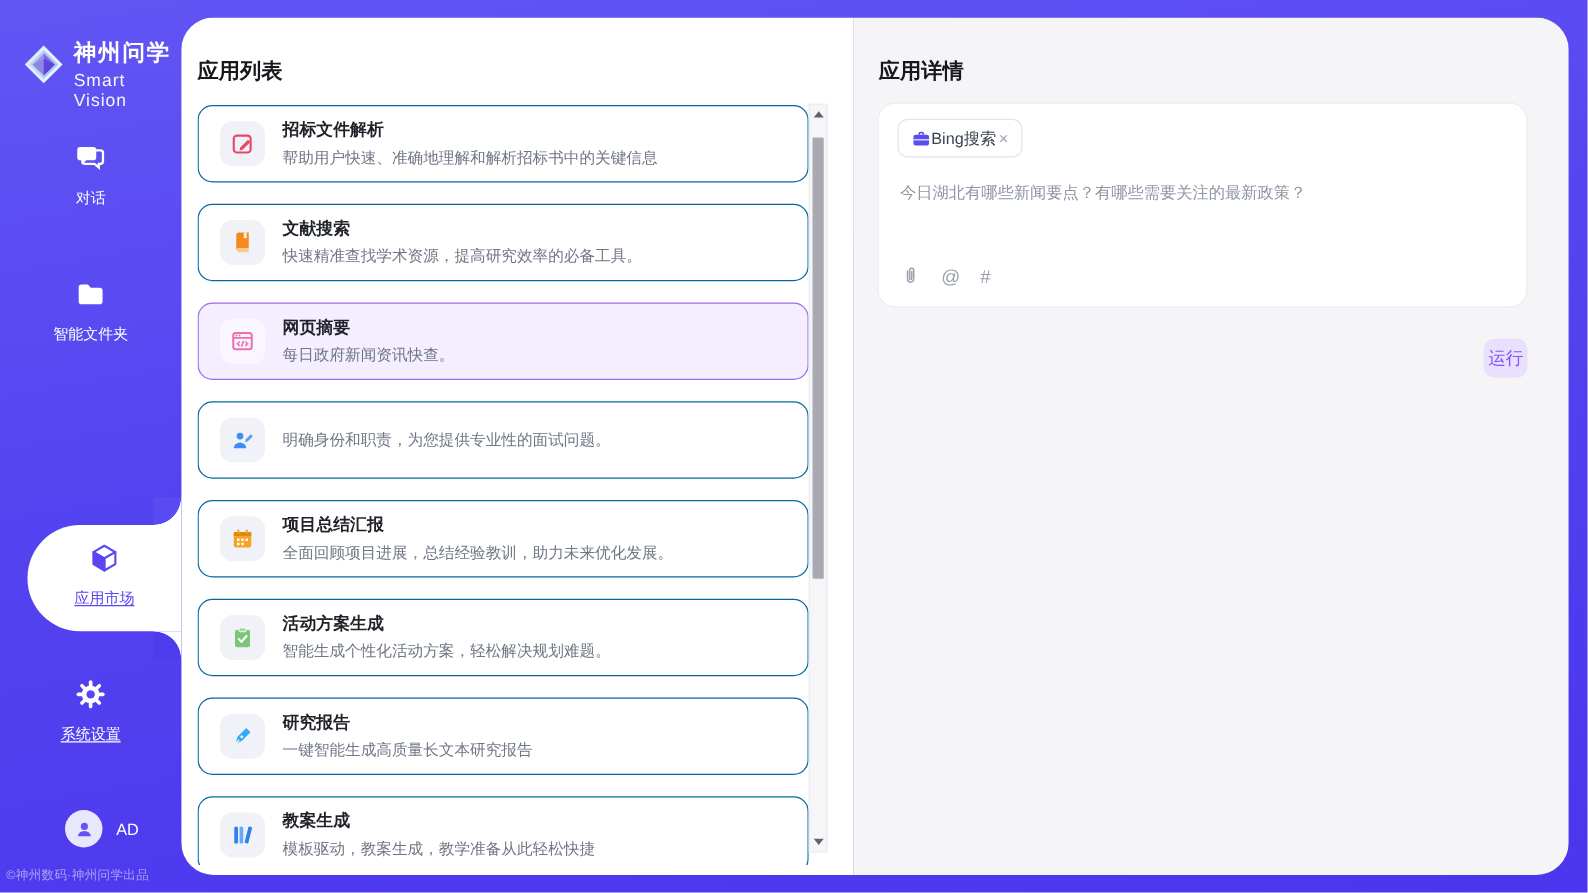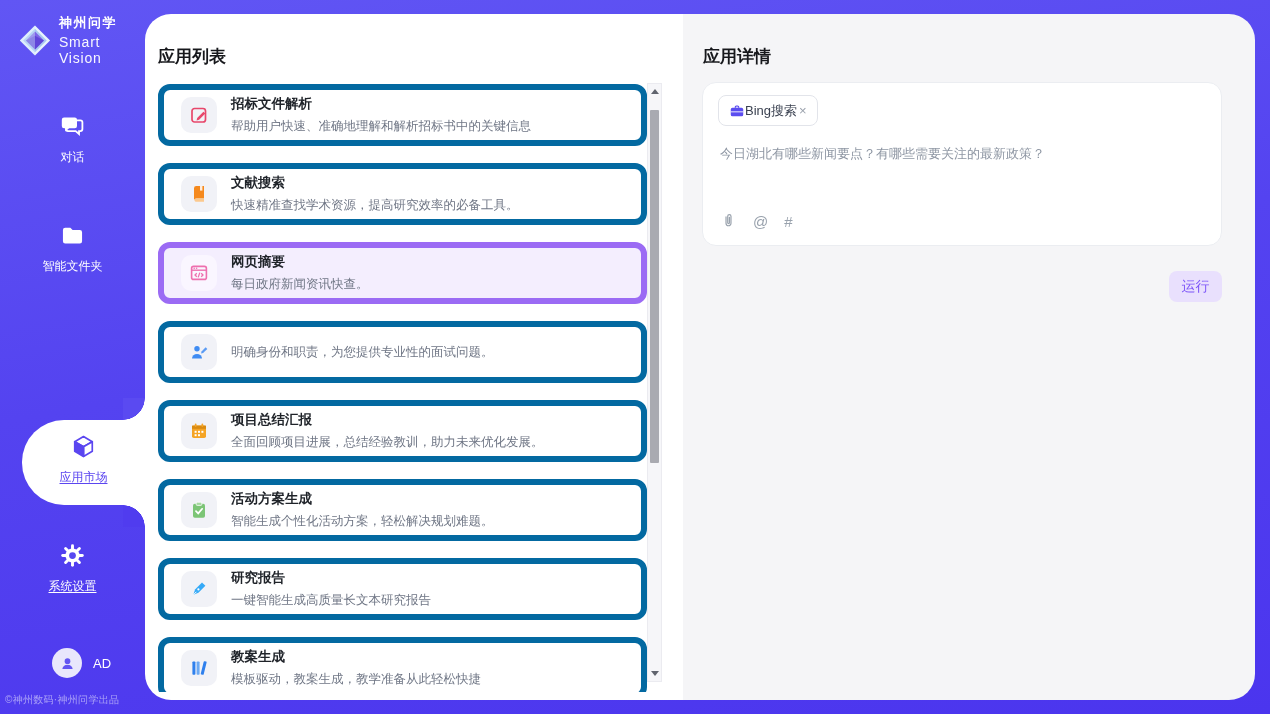--- a/index.html
+++ b/index.html
@@ -5,21 +5,21 @@
   * { margin:0; padding:0; box-sizing:border-box; }
   html,body { width:1270px; height:714px; overflow:hidden; }
   body {
     font-family:"Liberation Sans","DejaVu Sans",sans-serif;
     background:linear-gradient(170deg,#6156f4 0%,#5443f0 45%,#4b35ee 100%);
     position:relative;
   }
   
   .sidebar { position:absolute; left:0; top:0; width:145px; height:714px; color:#fff; z-index:2; }
   .logo { position:absolute; top:14px; left:18px; display:flex; align-items:center; gap:7px; }
-  .logo-cn { font-size:13px; font-weight:bold; letter-spacing:1.5px; }
+  .logo-cn { font-size:18px; font-weight:bold; letter-spacing:1.5px;margin-top:16px; }
   .logo-en { font-size:14px; opacity:.95; letter-spacing:.8px; margin-top:2px; }
   .nav-item { position:absolute; left:0; width:145px; text-align:center; cursor:pointer; }
   .nav-label { font-size:12px; margin-top:5px; color:#fff; }
   .u { text-decoration:underline; text-underline-offset:2px; }
   #nav-chat    { top:113px; }
   #nav-folder  { top:222px; }
   #nav-tools   { top:330px; }
   #nav-gear    { top:542px; }
   .bubble {
     position:absolute; top:420px; left:22px; width:123px; height:85px;
@@ -38,21 +38,21 @@
   
   .content { position:absolute; left:145px; top:14px; width:1110px; height:686px;
     border-radius:26px; overflow:hidden; display:flex; z-index:1; }
   .list-panel { width:538px; background:#fff; position:relative; }
   .detail-panel { flex:1; background:#f5f5f7; position:relative; }
   .panel-title { position:absolute; top:31px; font-size:17px; font-weight:700; color:#17181c; }
   .list-panel .panel-title { left:13px; }
   .detail-panel .panel-title { left:20px; }
   
   .cards { position:absolute; left:13px; top:70px; width:489px; height:608px; overflow:hidden; }
-  .card { height:62px; border:6px solid #0369a1; border-radius:12px; margin-bottom:17px;
+  .card { height:62px; border:1px solid #0369a1; border-radius:12px; margin-bottom:17px;
     display:flex; align-items:center; padding:0 16px 0 17px; gap:14px; background:#fff; cursor:pointer; }
   .card.selected { background:#f4eefe; border-color:#9b6bf4; }
   .card-icon { width:36px; height:36px; border-radius:10px; background:#f1f2f7;
     display:flex; align-items:center; justify-content:center; flex:none; }
   .selected .card-icon { background:#faf6ff; }
   .card-texts { display:flex; flex-direction:column; gap:5px; }
   .card-title { font-size:13.5px; font-weight:700; color:#1f2329; }
   .card-desc { font-size:12.5px; color:#6f7685; }
   
   .scrollbar { position:absolute; right:21px; top:69px; width:15px; height:599px;
@@ -65,21 +65,21 @@
   
   .detail-card { position:absolute; left:19px; top:68px; width:520px; height:164px;
     background:#fff; border:1px solid #ebedf1; border-radius:14px; }
   .tool-tag { position:absolute; left:15px; top:12px; height:31px; display:inline-flex; align-items:center;
     gap:0; padding:0 10px; border:1px solid #e2e4ea; border-radius:8px; background:#fff; cursor:pointer; }
   .tool-tag-label { font-size:13px; color:#3a4150; }
   .tag-close { font-size:13px; color:#9aa1ac; margin-left:2px; cursor:pointer; }
   .query { position:absolute; left:17px; top:62px; right:20px; font-size:13px; color:#8e96a3; line-height:1.4; }
   .attach-row { position:absolute; left:17px; bottom:14px; display:flex; gap:16px; align-items:center; color:#99a2ad; }
   .attach-row .txt-ic { font-size:15px; cursor:pointer; }
-  .run-btn { position:absolute; top:257px; right:33px; width:53px; height:31px; background:#e9e0fd;
+  .run-btn { position:absolute; top:257px; right:33px; width:35px; height:31px; background:#e9e0fd;
     color:#7e57f8; font-size:14px; border-radius:8px; display:flex; align-items:center; justify-content:center; cursor:pointer; }
 </style>
 </head>
 <body>
 
 <div class="sidebar">
   <div class="logo">
     <svg viewBox="0 0 36 36" width="35" height="35">
       <polygon points="18,2 34,18 18,34 2,18" fill="#e8f4fd"></polygon>
       <polygon points="18,5.5 30.5,18 18,30.5 5.5,18" fill="#a9c8f2"></polygon>

